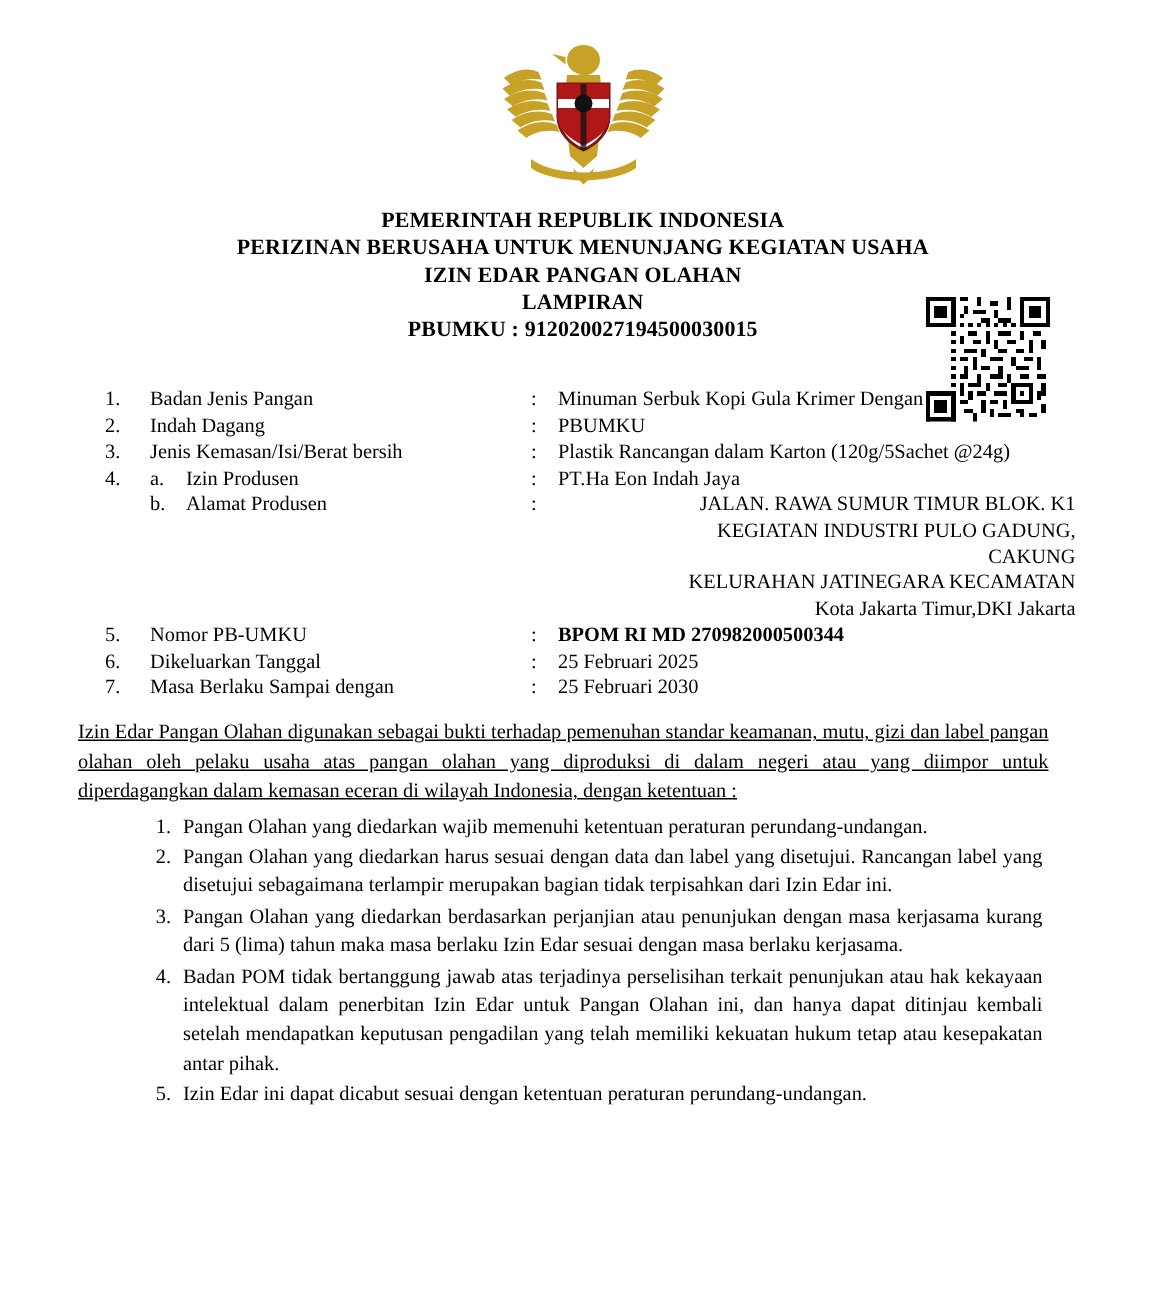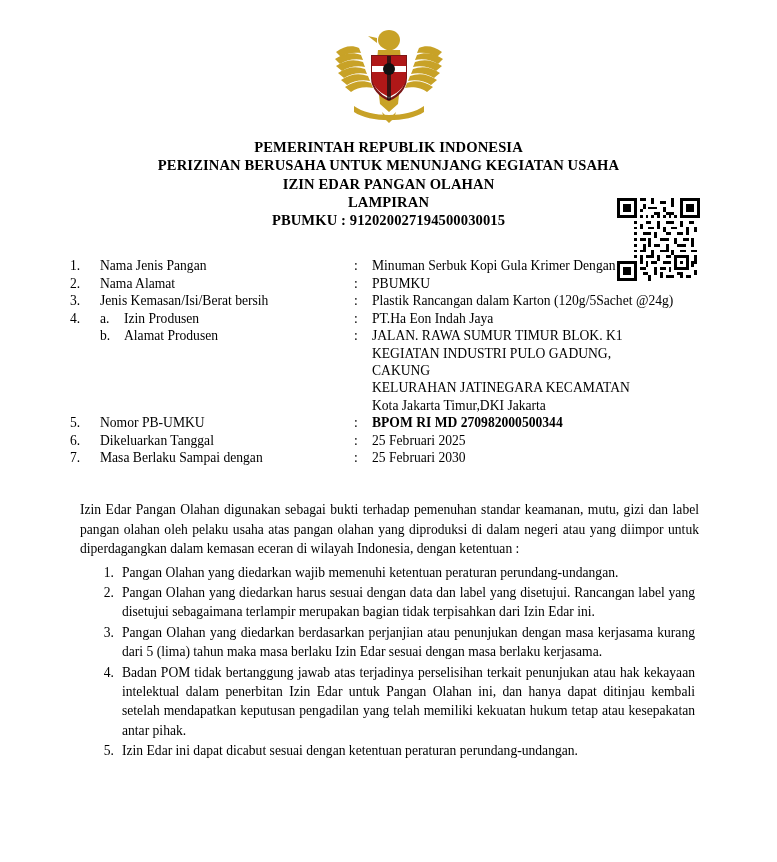--- a/index.html
+++ b/index.html
@@ -86,31 +86,32 @@
     width: 230px;
   }
   .colon {
     width: 18px;
     flex: 0 0 18px;
   }
   .val {
     flex: 1 1 auto;
   }
   .val.bold { font-weight: bold; }
-  .val-line { display: block; }
+  .val-line { display: block; text-align: right; }
   .gap-small { height: 4px; }
 
   
   .para {
-    margin-top: 34px;
-    padding-left: 80px;
+    margin-top: 12px;
+    padding-left: 52px;
     padding-right: 78px;
     font-size: 13.6px;
     line-height: 19.4px;
     text-align: justify;
+    text-decoration: underline;
   }
 
   
   ol.terms {
     margin: 4px 0 0 0;
     padding-left: 88px;
     padding-right: 82px;
     font-size: 13.6px;
     line-height: 19.4px;
     list-style: none;
@@ -295,28 +296,28 @@
           <rect x="20" y="22" width="1" height="1"></rect>
         <rect x="22" y="26" width="1" height="2"></rect>
       </g>
     </svg>
   </div>
 
   <div class="data">
 
     <div class="row">
       <span class="num">1.</span>
-      <span class="lbl">Nama Jenis Pangan</span>
+      <span class="lbl">Badan Jenis Pangan</span>
       <span class="colon">:</span>
       <span class="val">Minuman Serbuk Kopi Gula Krimer Dengan Ginseng</span>
     </div>
 
     <div class="row">
       <span class="num">2.</span>
-      <span class="lbl">Nama Alamat</span>
+      <span class="lbl">Indah Dagang</span>
       <span class="colon">:</span>
       <span class="val">PBUMKU</span>
     </div>
 
     <div class="row">
       <span class="num">3.</span>
       <span class="lbl">Jenis Kemasan/Isi/Berat bersih</span>
       <span class="colon">:</span>
       <span class="val">Plastik Rancangan dalam Karton (120g/5Sachet @24g)</span>
     </div>

